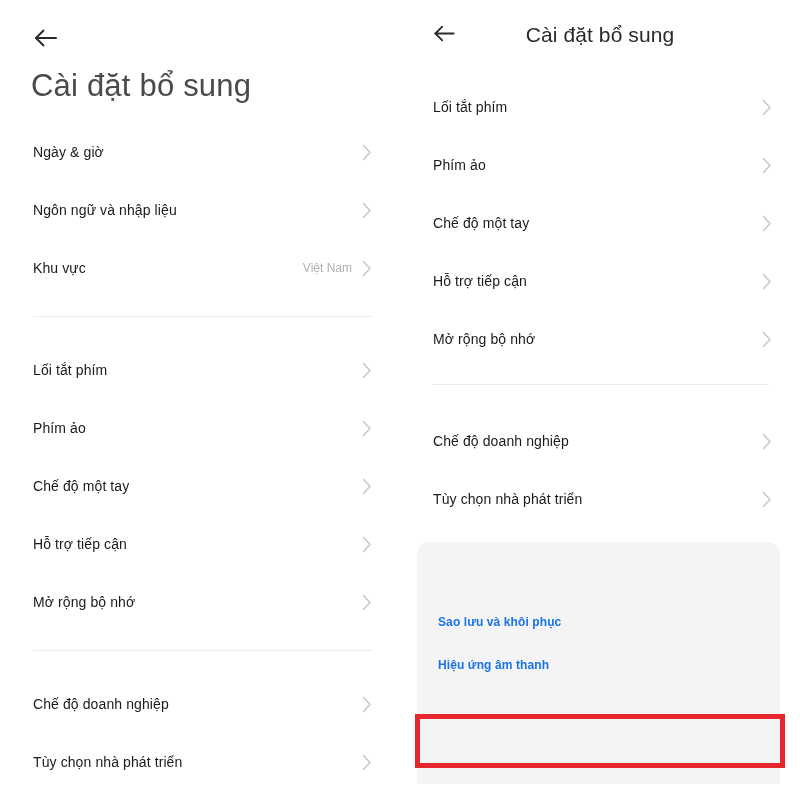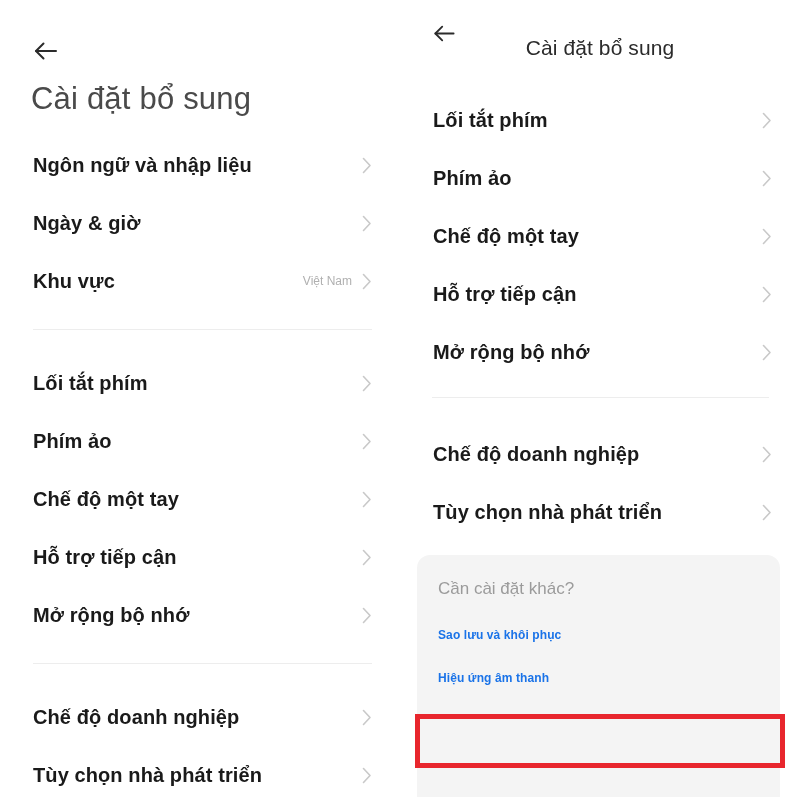--- a/index.html
+++ b/index.html
@@ -15,21 +15,21 @@
     overflow: hidden;
   }
   .screen {
     position: relative;
     width: 800px;
     height: 800px;
     background: #ffffff;
   }
   .panel {
     position: absolute;
-    top: 17px;
+    top: 4px;
     width: 400px;
     height: 780px;
     background: #ffffff;
     box-sizing: border-box;
     overflow: hidden;
   }
   .panel-left  { left: 0; }
   .panel-right { left: 400px; }
 
   
@@ -60,22 +60,22 @@
     right: 0;
   }
   .row {
     position: relative;
     height: 58px;
     display: flex;
     align-items: center;
     cursor: pointer;
   }
   .row-label {
-    font-size: 20px;
-    font-weight: bold;
+    font-size: 14px;
+    font-weight: normal;
     color: #1a1a1a;
     white-space: nowrap;
     letter-spacing: 0.1px;
   }
   .row-value {
     margin-left: auto;
     font-size: 12px;
     font-weight: 400;
     color: #b0b0b0;
     white-space: nowrap;
@@ -193,29 +193,29 @@
           <path d="M7 17 H27" stroke="#2b2b2b" stroke-width="2" stroke-linecap="round"></path>
           <path d="M14.5 9.5 L7 17 L14.5 24.5" stroke="#2b2b2b" stroke-width="2" stroke-linecap="round" stroke-linejoin="round"></path>
         </svg>
       </span>
     </div>
 
     <div class="big-title">Cài đặt bổ sung</div>
 
     <div class="list group1">
       <div class="row">
+        <span class="row-label">Ngày &amp; giờ</span>
+        <span class="chev">
+          <svg width="10" height="17" viewBox="0 0 10 17">
+              <path d="M1.5 1.5 L8 8.5 L1.5 15.5" stroke="#c9c9c9" stroke-width="1.6" fill="none" stroke-linecap="round" stroke-linejoin="round"></path>
+            </svg>
+        </span>
+      </div>
+      <div class="row">
         <span class="row-label">Ngôn ngữ và nhập liệu</span>
-        <span class="chev">
-          <svg width="10" height="17" viewBox="0 0 10 17">
-              <path d="M1.5 1.5 L8 8.5 L1.5 15.5" stroke="#c9c9c9" stroke-width="1.6" fill="none" stroke-linecap="round" stroke-linejoin="round"></path>
-            </svg>
-        </span>
-      </div>
-      <div class="row">
-        <span class="row-label">Ngày &amp; giờ</span>
         <span class="chev">
           <svg width="10" height="17" viewBox="0 0 10 17">
               <path d="M1.5 1.5 L8 8.5 L1.5 15.5" stroke="#c9c9c9" stroke-width="1.6" fill="none" stroke-linecap="round" stroke-linejoin="round"></path>
             </svg>
         </span>
       </div>
       <div class="row">
         <span class="row-label">Khu vực</span>
         <span class="row-value">Việt Nam</span>
         <span class="chev">
@@ -355,21 +355,20 @@
         <span class="row-label">Tùy chọn nhà phát triển</span>
         <span class="chev">
           <svg width="10" height="17" viewBox="0 0 10 17">
               <path d="M1.5 1.5 L8 8.5 L1.5 15.5" stroke="#c9c9c9" stroke-width="1.6" fill="none" stroke-linecap="round" stroke-linejoin="round"></path>
             </svg>
         </span>
       </div>
     </div>
 
     <div class="card">
-      <div class="card-title">Cần cài đặt khác?</div>
       <div class="card-links">
         <div class="card-link">Sao lưu và khôi phục</div>
         <div class="card-link">Hiệu ứng âm thanh</div>
       </div>
       <div class="card-bottom-divider"></div>
     </div>
   </div>
 
   <div class="back-arrow right-back">
     <span>

